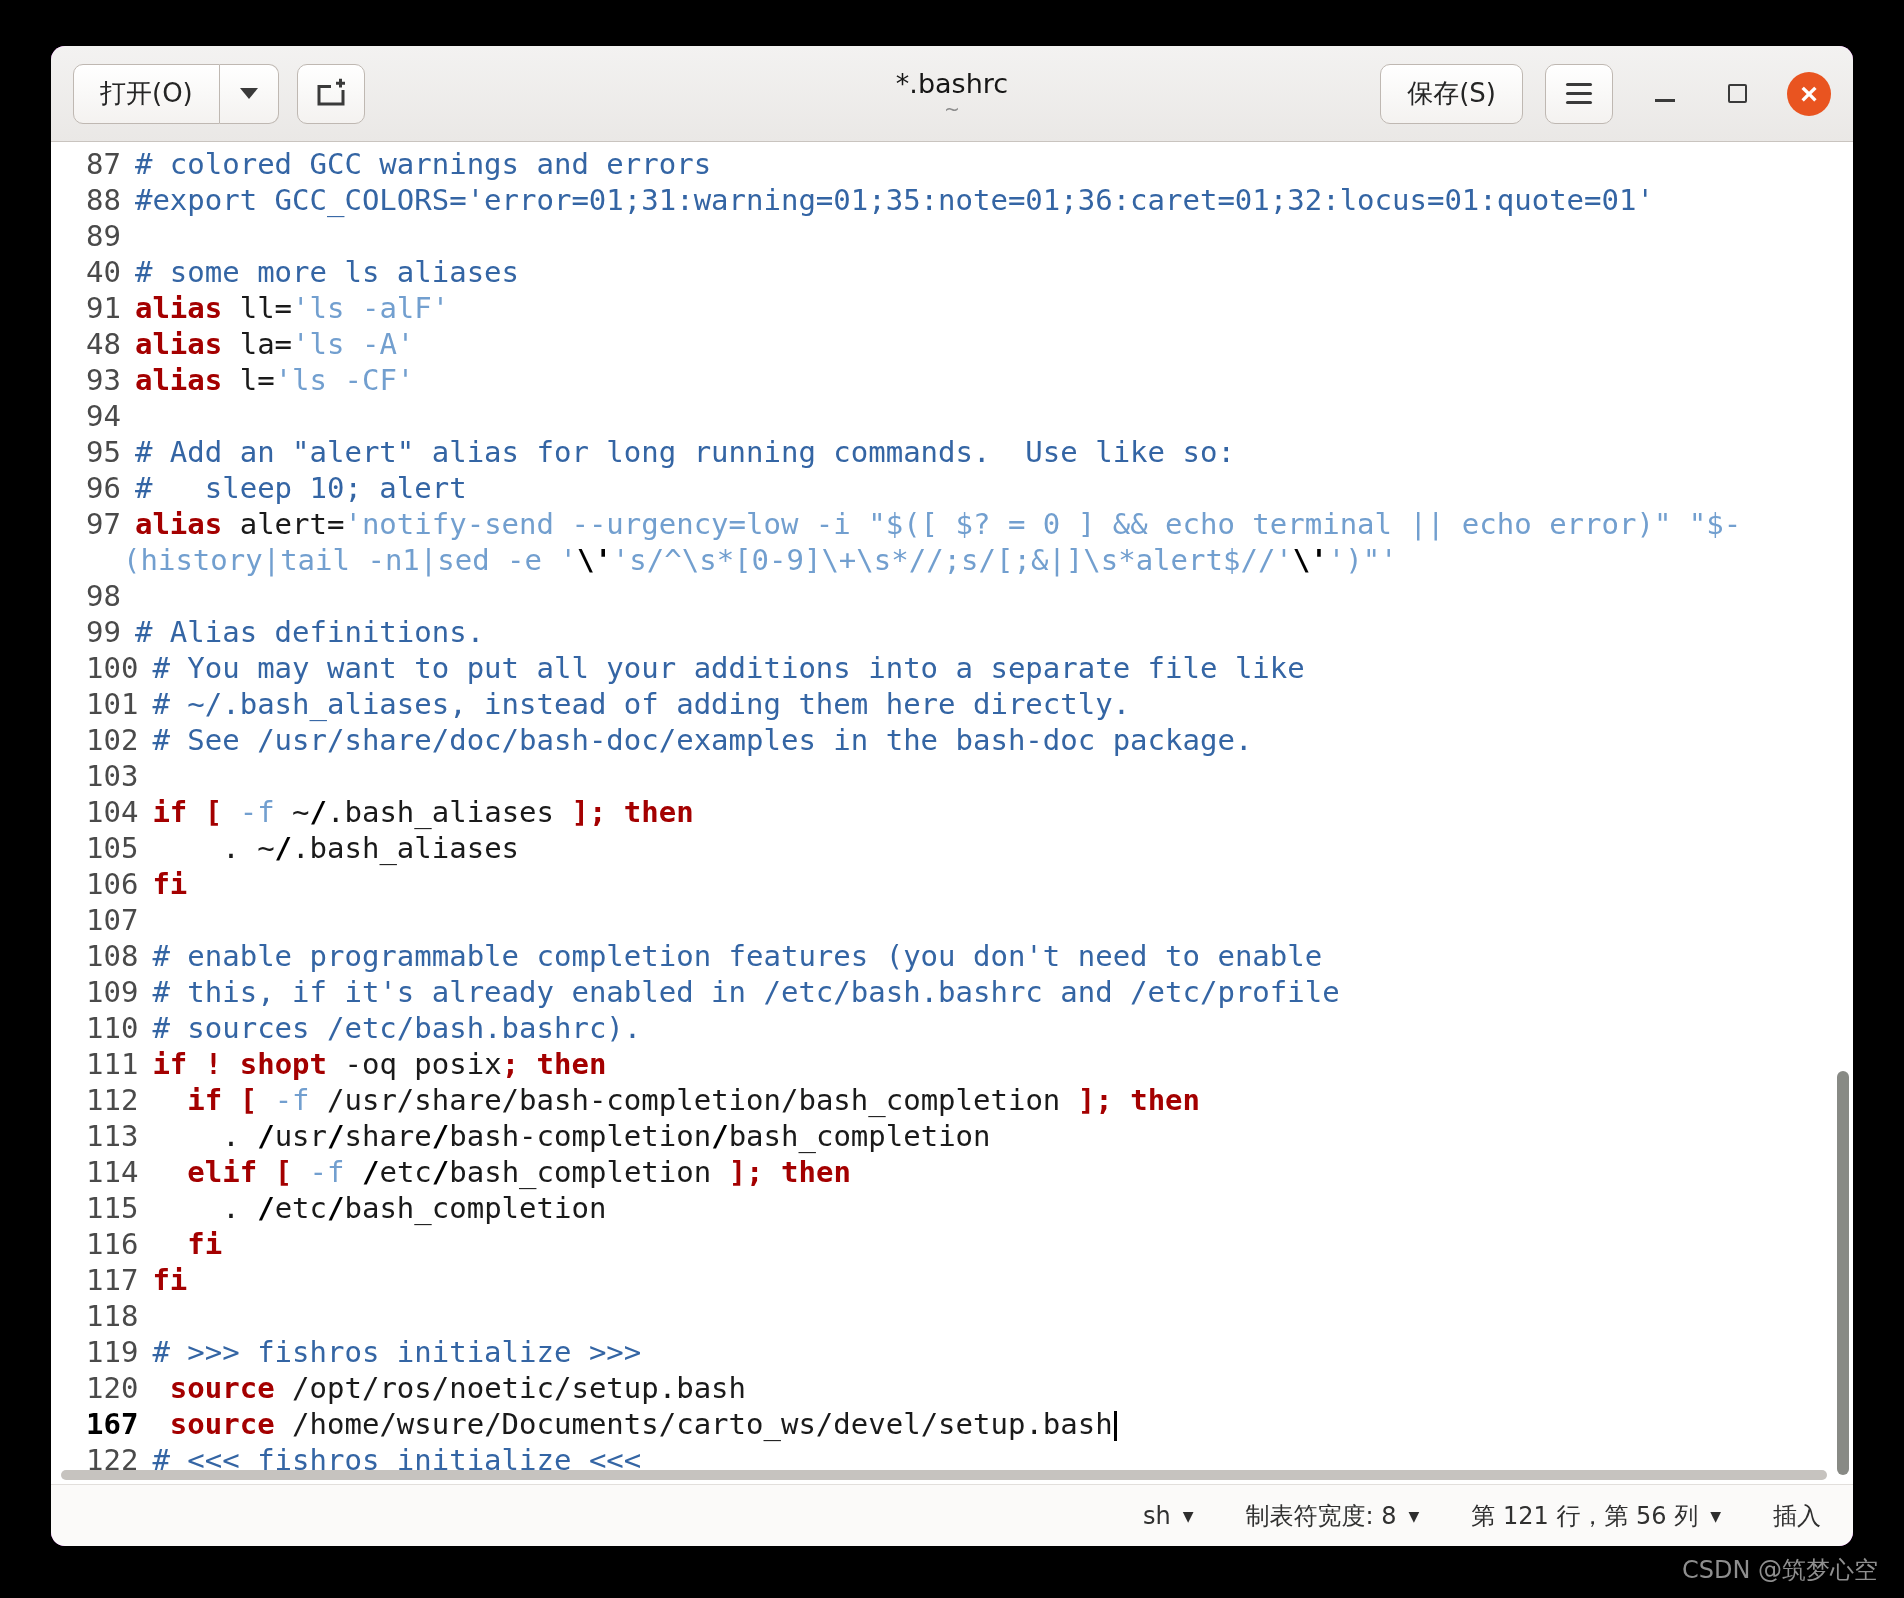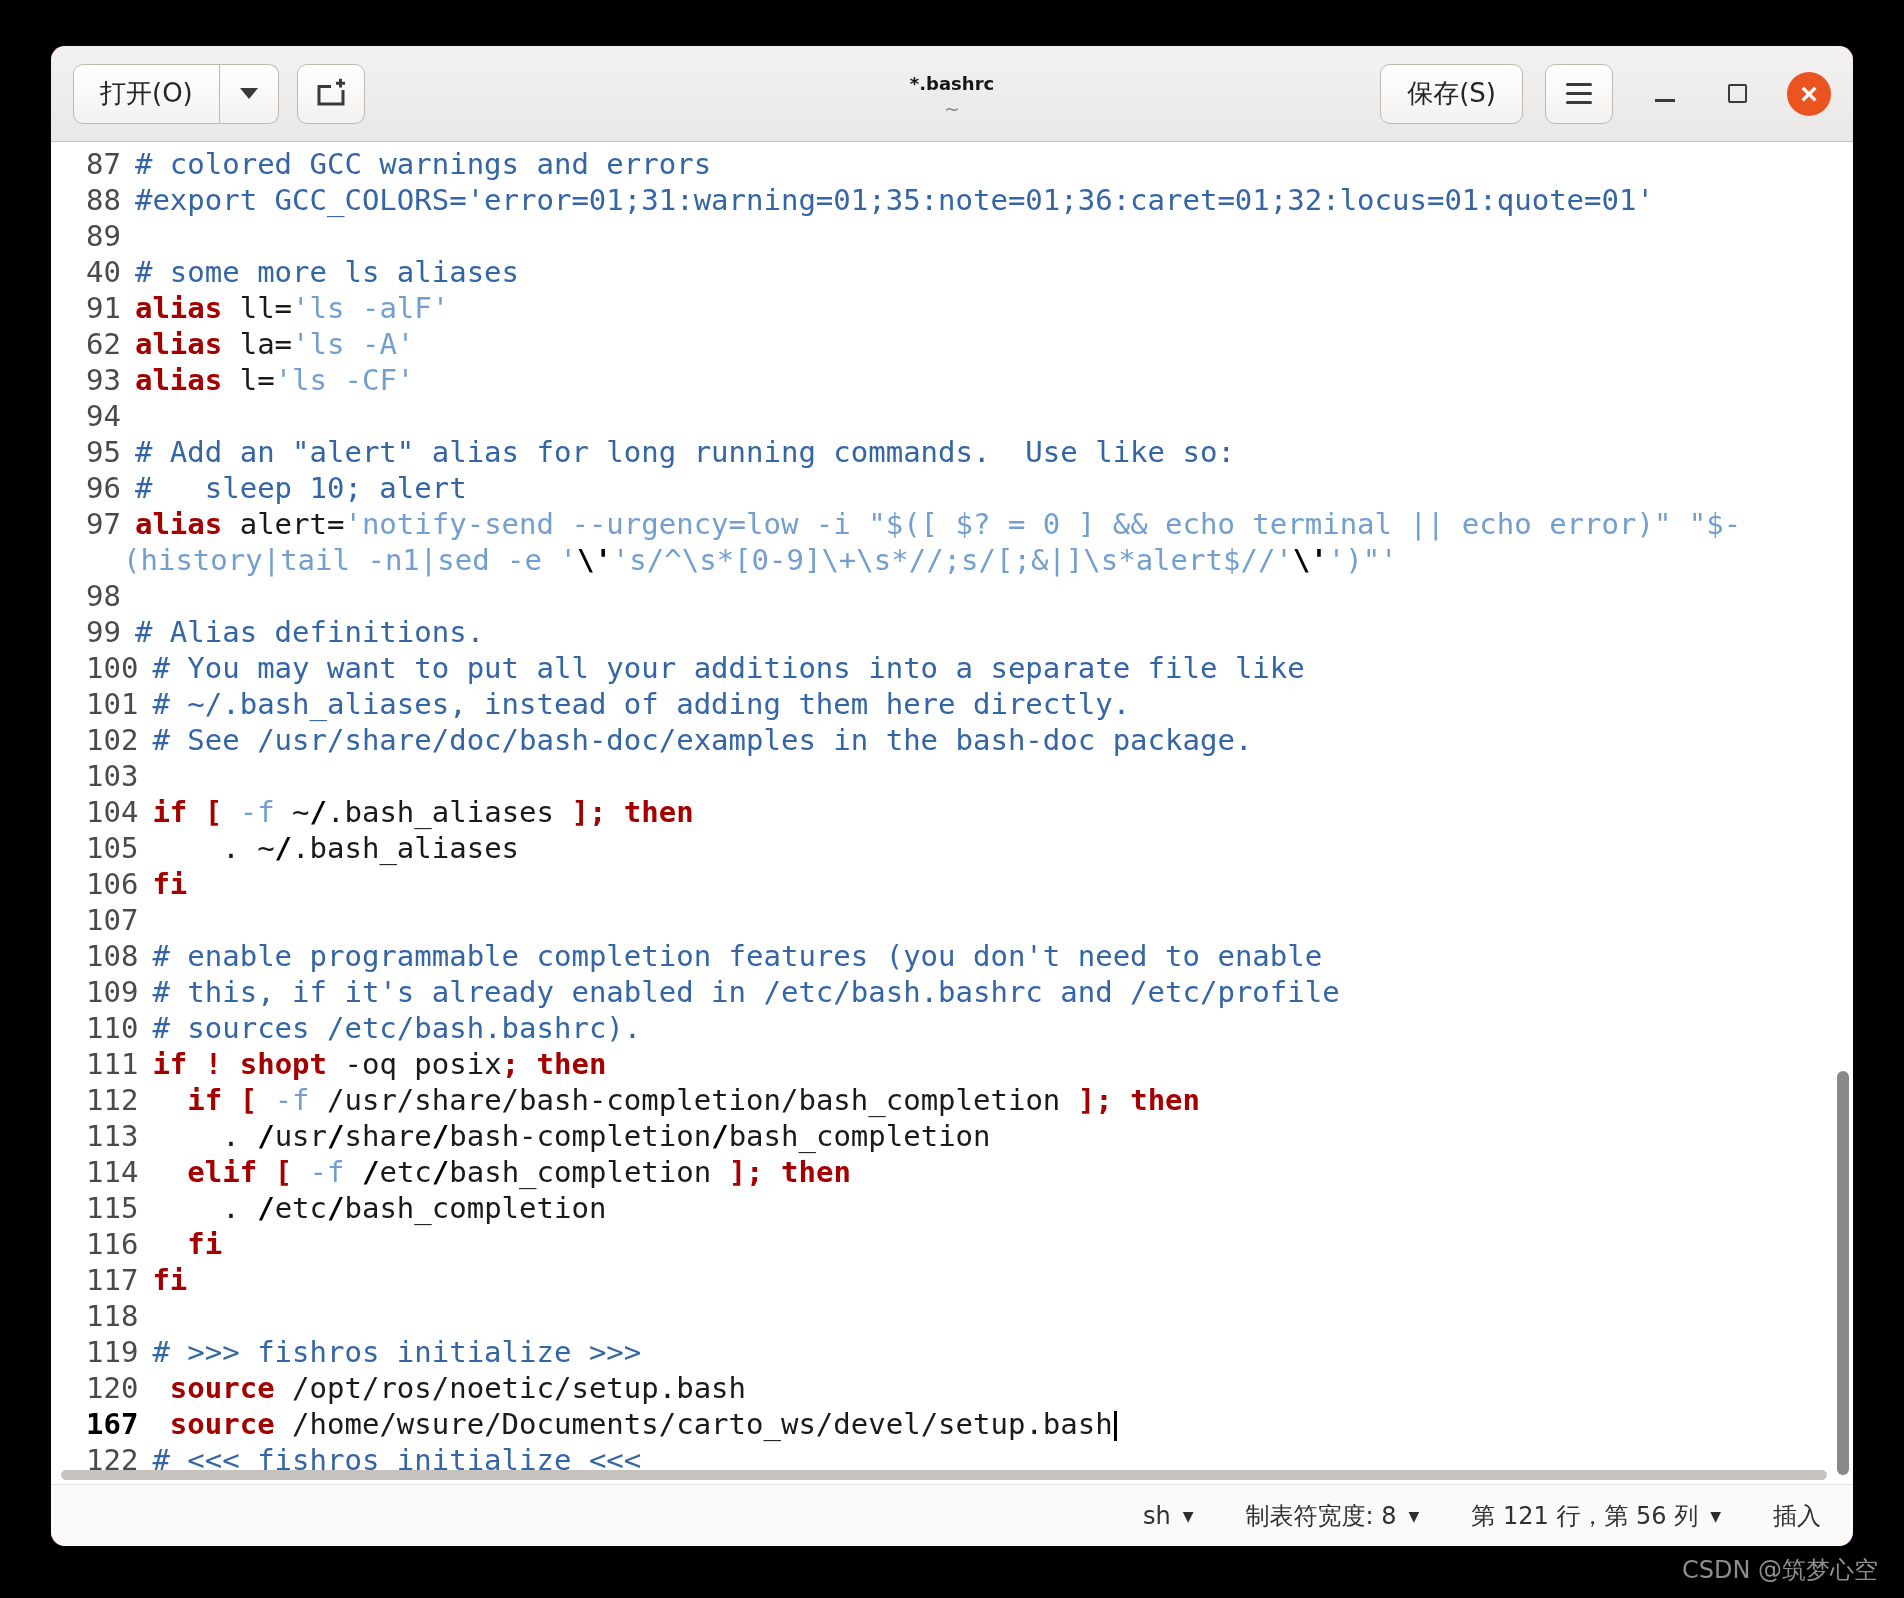--- a/index.html
+++ b/index.html
@@ -40,21 +40,21 @@
   .tri {
     width:0; height:0;
     border-left:9px solid transparent; border-right:9px solid transparent;
     border-top:11px solid #3a3a3a;
   }
   .icon-btn { width:68px; padding:0; }
   .hb-center {
     position:absolute; left:50%; top:50%; transform:translate(-50%,-50%);
     text-align:center; pointer-events:none;
   }
-  .title    { font-weight:bold; font-size:18px; color:#161616; line-height:30px; }
+  .title    { font-weight:normal; font-size:27px; color:#161616; line-height:30px; }
   .subtitle { font-size:19px; color:#8d8d8d; line-height:20px; }
   .burger { display:flex; flex-direction:column; gap:6px; }
   .burger i { display:block; width:26px; height:3px; background:#3a3a3a; border-radius:2px; }
   .winctl { display:flex; align-items:center; gap:28px; margin-left:8px; }
   .ctl {
     background:none; border:none; cursor:pointer;
     width:44px; height:44px;
     display:flex; align-items:center; justify-content:center;
   }
   .min-glyph { width:20px; height:3px; background:#3a3a3a; margin-top:14px; }
@@ -173,21 +173,21 @@
         </div>
         <div class="row">
           <span class="ln">40</span>
           <span class="code"><span class="tok-c"># some more ls aliases</span></span>
         </div>
         <div class="row">
           <span class="ln">91</span>
           <span class="code"><span class="tok-k">alias</span><span class="tok-p"> ll=</span><span class="tok-s">'ls -alF'</span></span>
         </div>
         <div class="row">
-          <span class="ln">62</span>
+          <span class="ln">48</span>
           <span class="code"><span class="tok-k">alias</span><span class="tok-p"> la=</span><span class="tok-s">'ls -A'</span></span>
         </div>
         <div class="row">
           <span class="ln">93</span>
           <span class="code"><span class="tok-k">alias</span><span class="tok-p"> l=</span><span class="tok-s">'ls -CF'</span></span>
         </div>
         <div class="row">
           <span class="ln">94</span>
           <span class="code"></span>
         </div>

